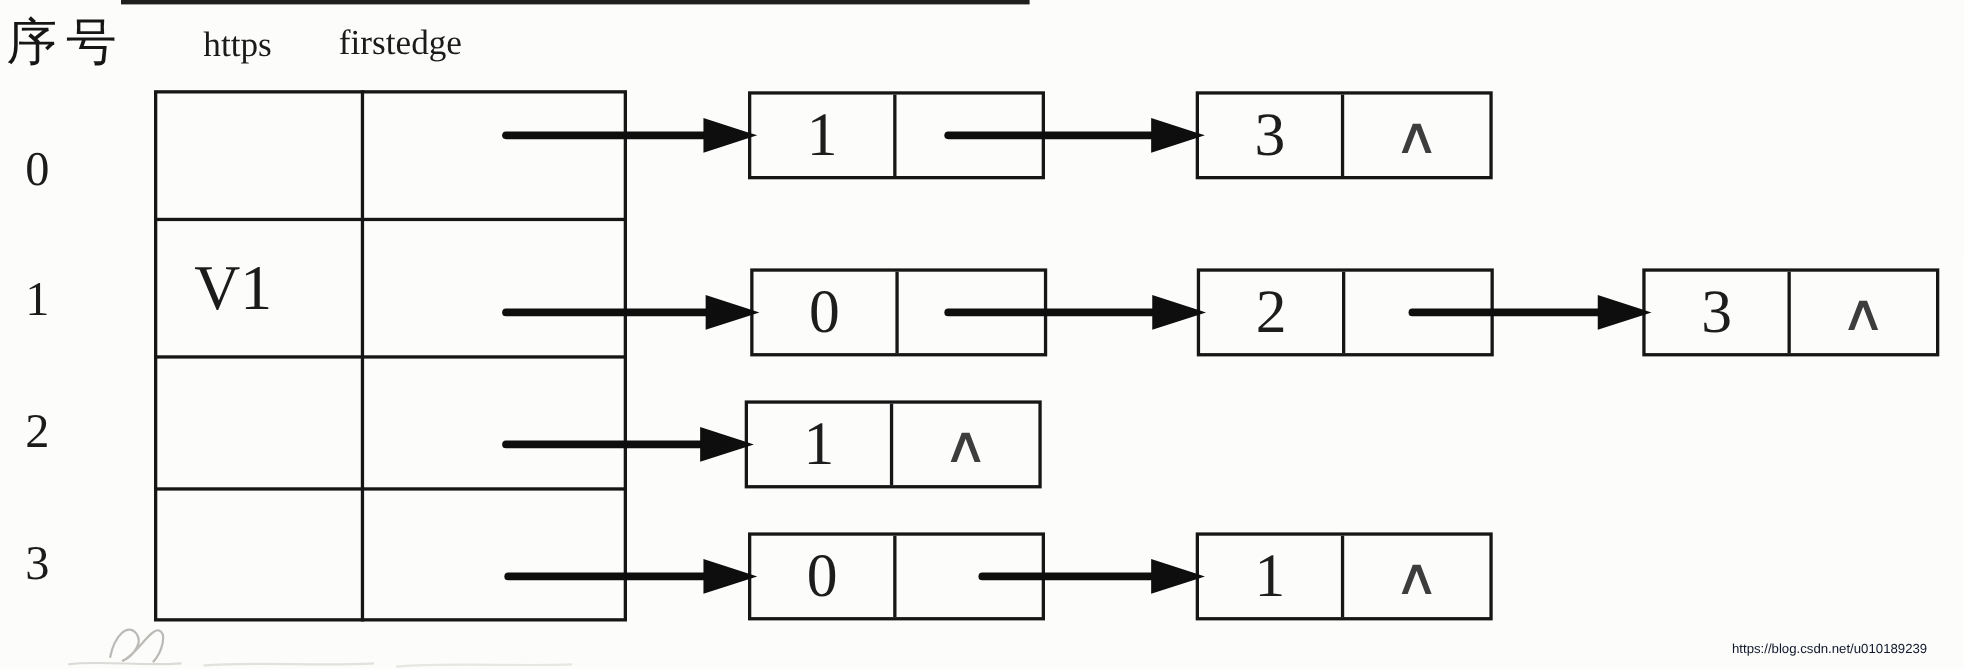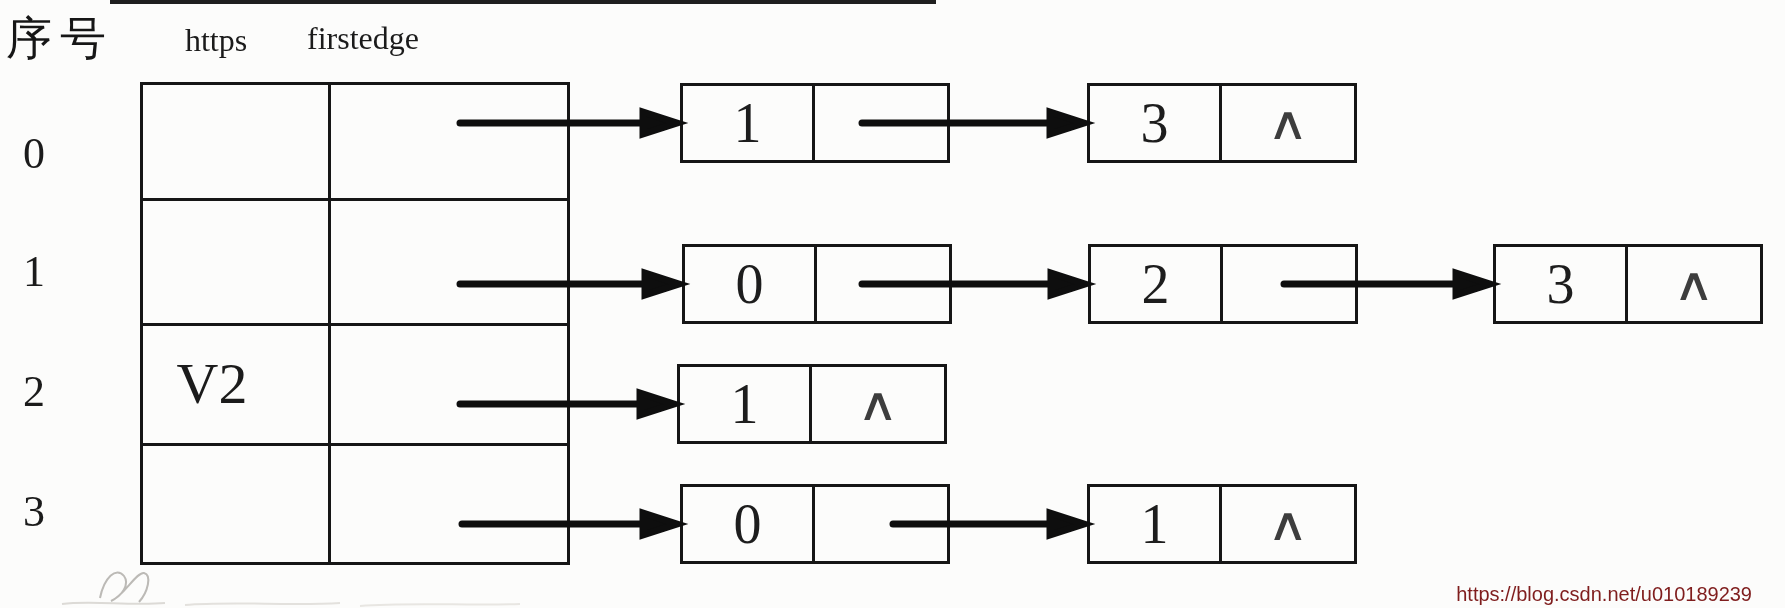--- a/index.html
+++ b/index.html
@@ -9,37 +9,37 @@
     font-family:"Liberation Serif","DejaVu Serif",serif;
     color:#1b1b1b;
   }
   .abs{position:absolute;}
   
   .topline{left:110px;top:0;width:826px;height:4px;background:#1f1f1f;}
   
   .hdr{font-size:32px;white-space:nowrap;}
   .hdr-cn{left:6px;top:8px;font-size:46px;letter-spacing:8px;color:#161616;}
   .hdr-vertex{left:150px;top:22px;width:132px;text-align:center;}
-  .hdr-firstedge{left:307px;top:20px;width:140px;}
+  .hdr-firstedge{left:294px;top:20px;width:140px;text-align:center;}
   
   .vtable{left:140px;top:82px;width:430px;height:483px;border:3px solid #161616;box-sizing:border-box;background:transparent;}
   .hline{left:140px;width:430px;height:3px;background:#161616;}
   .vline{left:328px;top:82px;width:3px;height:483px;background:#161616;}
   
   .idx{left:12px;width:44px;text-align:center;font-size:44px;}
   
   .vname{left:150px;width:124px;text-align:center;font-size:58px;}
   
   .node{width:270px;height:80px;border:3px solid #161616;box-sizing:border-box;display:flex;background:#fcfcfb;}
   .cell{flex:1 1 50%;display:flex;align-items:center;justify-content:center;box-sizing:border-box;}
   .cell.val{border-right:3px solid #161616;}
   .num{font-size:56px;line-height:1;color:#1d1d1d;}
   .null{font-family:"DejaVu Sans",sans-serif;font-size:46px;line-height:1;color:#3d3d3d;transform:scaleX(1.25);display:inline-block;}
   svg.overlay{position:absolute;left:0;top:0;pointer-events:none;}
-  .wm{right:33px;top:583px;font-family:"Liberation Sans","DejaVu Sans",sans-serif;font-size:20px;color:#7f1d1d;white-space:nowrap;}
+  .wm{right:33px;top:583px;font-family:"Liberation Sans","DejaVu Sans",sans-serif;font-size:12px;color:#0f172a;white-space:nowrap;}
 </style>
 </head>
 <body>
 
 <div class="stage">
 
   <div class="abs topline"></div>
 
   <div class="abs hdr hdr-cn">序号</div>
   <div class="abs hdr hdr-vertex">https</div>
@@ -49,21 +49,21 @@
   <div class="abs hline" style="top:198px"></div>
   <div class="abs hline" style="top:323px"></div>
   <div class="abs hline" style="top:443px"></div>
   <div class="abs vline"></div>
 
   <div class="abs idx" style="top:128px">0</div>
   <div class="abs idx" style="top:246px">1</div>
   <div class="abs idx" style="top:366px">2</div>
   <div class="abs idx" style="top:486px">3</div>
 
-  <div class="abs vname" style="top:350px">V2</div>
+  <div class="abs vname" style="top:228px">V1</div>
 
   <div class="abs node" style="left:680px;top:83px">
     <div class="cell val">
         <span class="num">1</span>
       </div>
     <div class="cell ptr"></div>
   </div>
   <div class="abs node" style="left:1087px;top:83px">
     <div class="cell val">
         <span class="num">3</span>

